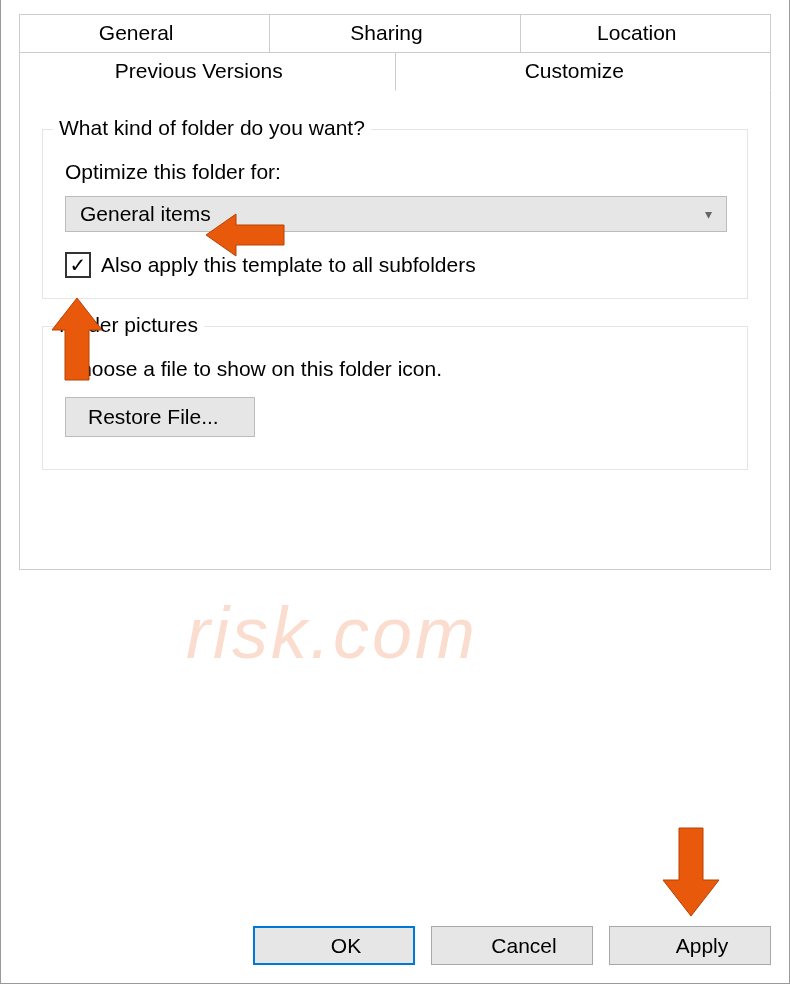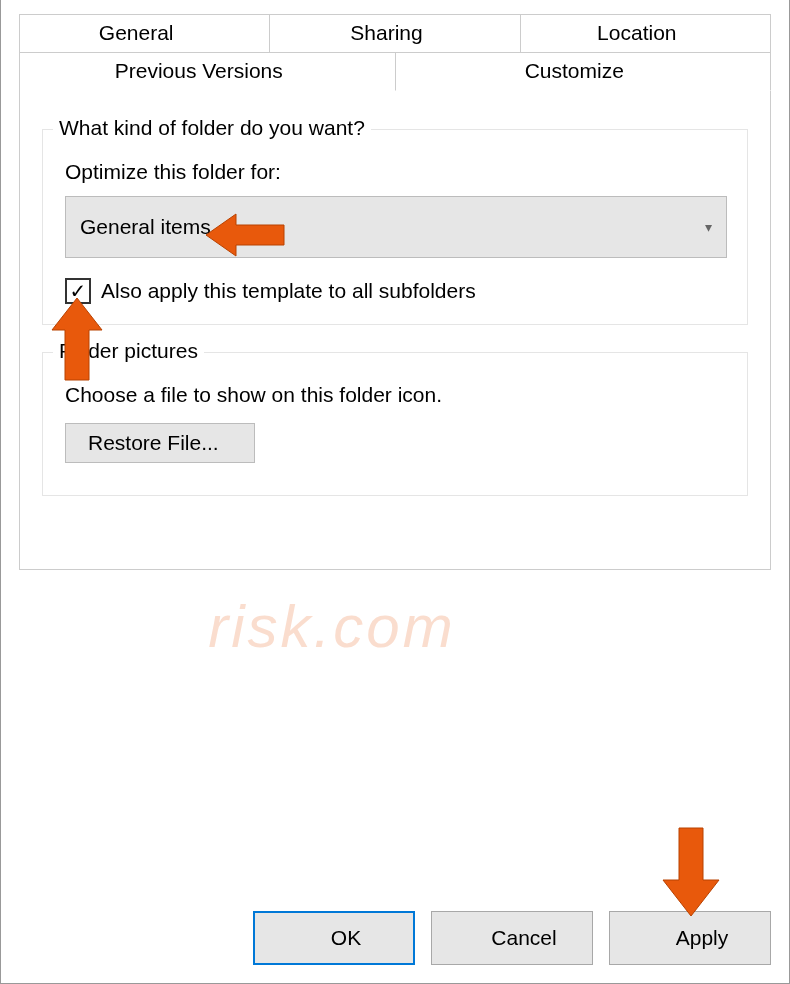--- a/index.html
+++ b/index.html
@@ -69,21 +69,21 @@
     left: 10px;
     background: #fff;
     padding: 0 6px;
     font-size: 21px;
   }
   .field-label { font-size: 21px; margin-bottom: 12px; }
   .select {
     width: 100%;
     background: #e6e6e6;
     border: 1px solid #bcbcbc;
-    height: 62px;
+    height: 36px;
     display: flex;
     align-items: center;
     padding: 0 14px;
     font-size: 21px;
     position: relative;
     cursor: default;
     margin-bottom: 20px;
   }
   .select .chev {
     position: absolute;
@@ -123,21 +123,21 @@
   }
   .button-row {
     display: flex;
     justify-content: flex-end;
     gap: 16px;
     padding: 12px 18px 18px 18px;
     background: #fff;
   }
   .dlg-btn {
     width: 162px;
-    height: 54px;
+    height: 39px;
     background: #e6e6e6;
     border: 1px solid #a8a8a8;
     font-size: 21px;
     display: flex;
     align-items: center;
     justify-content: center;
     cursor: default;
     padding-left: 24px;
   }
   .dlg-btn.default { border: 2px solid #0078d7; }
@@ -153,21 +153,21 @@
     pointer-events: none;
     white-space: nowrap;
     z-index: 0;
     font-style: italic;
     letter-spacing: 4px;
   }
   .watermark2 {
     position: absolute;
     left: 42%; top: 592px;
     transform: translate(-50%, 0);
-    font-size: 60px;
+    font-size: 72px;
     color: rgba(235,120,60,0.25);
     pointer-events: none;
     white-space: nowrap;
     z-index: 0;
     font-style: italic;
     letter-spacing: 3px;
   }
 
   
   .arrow {

